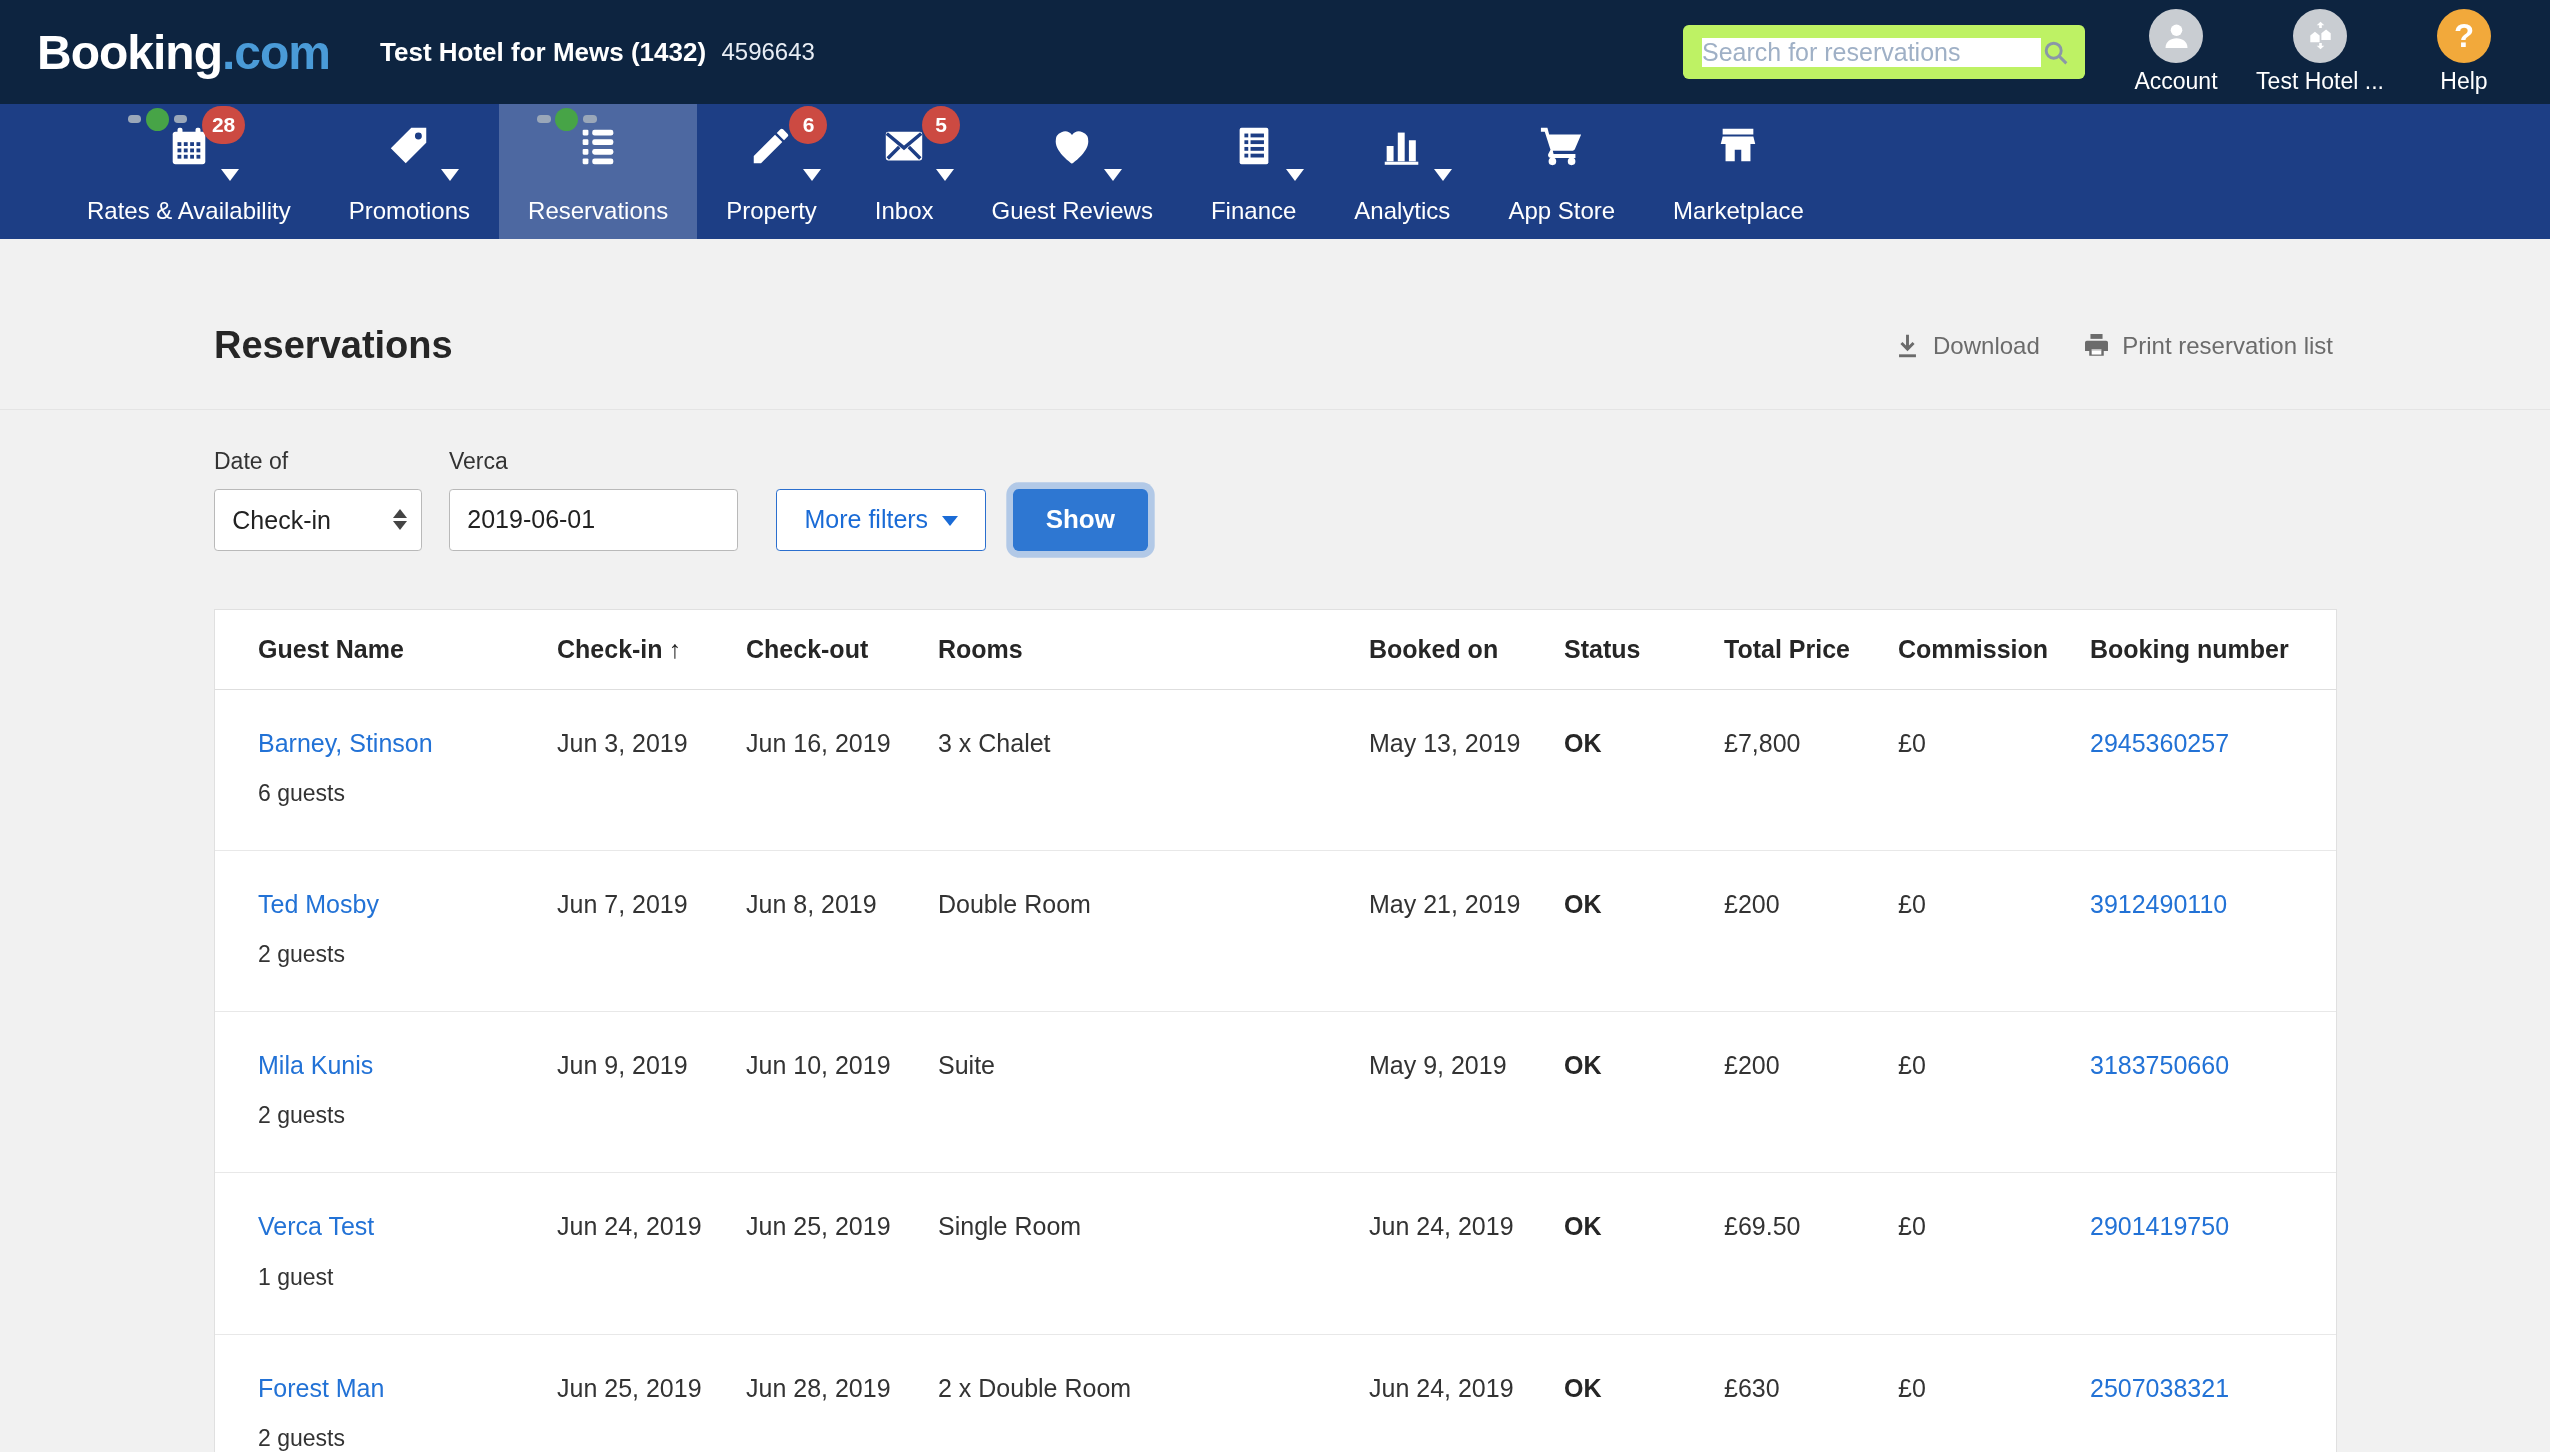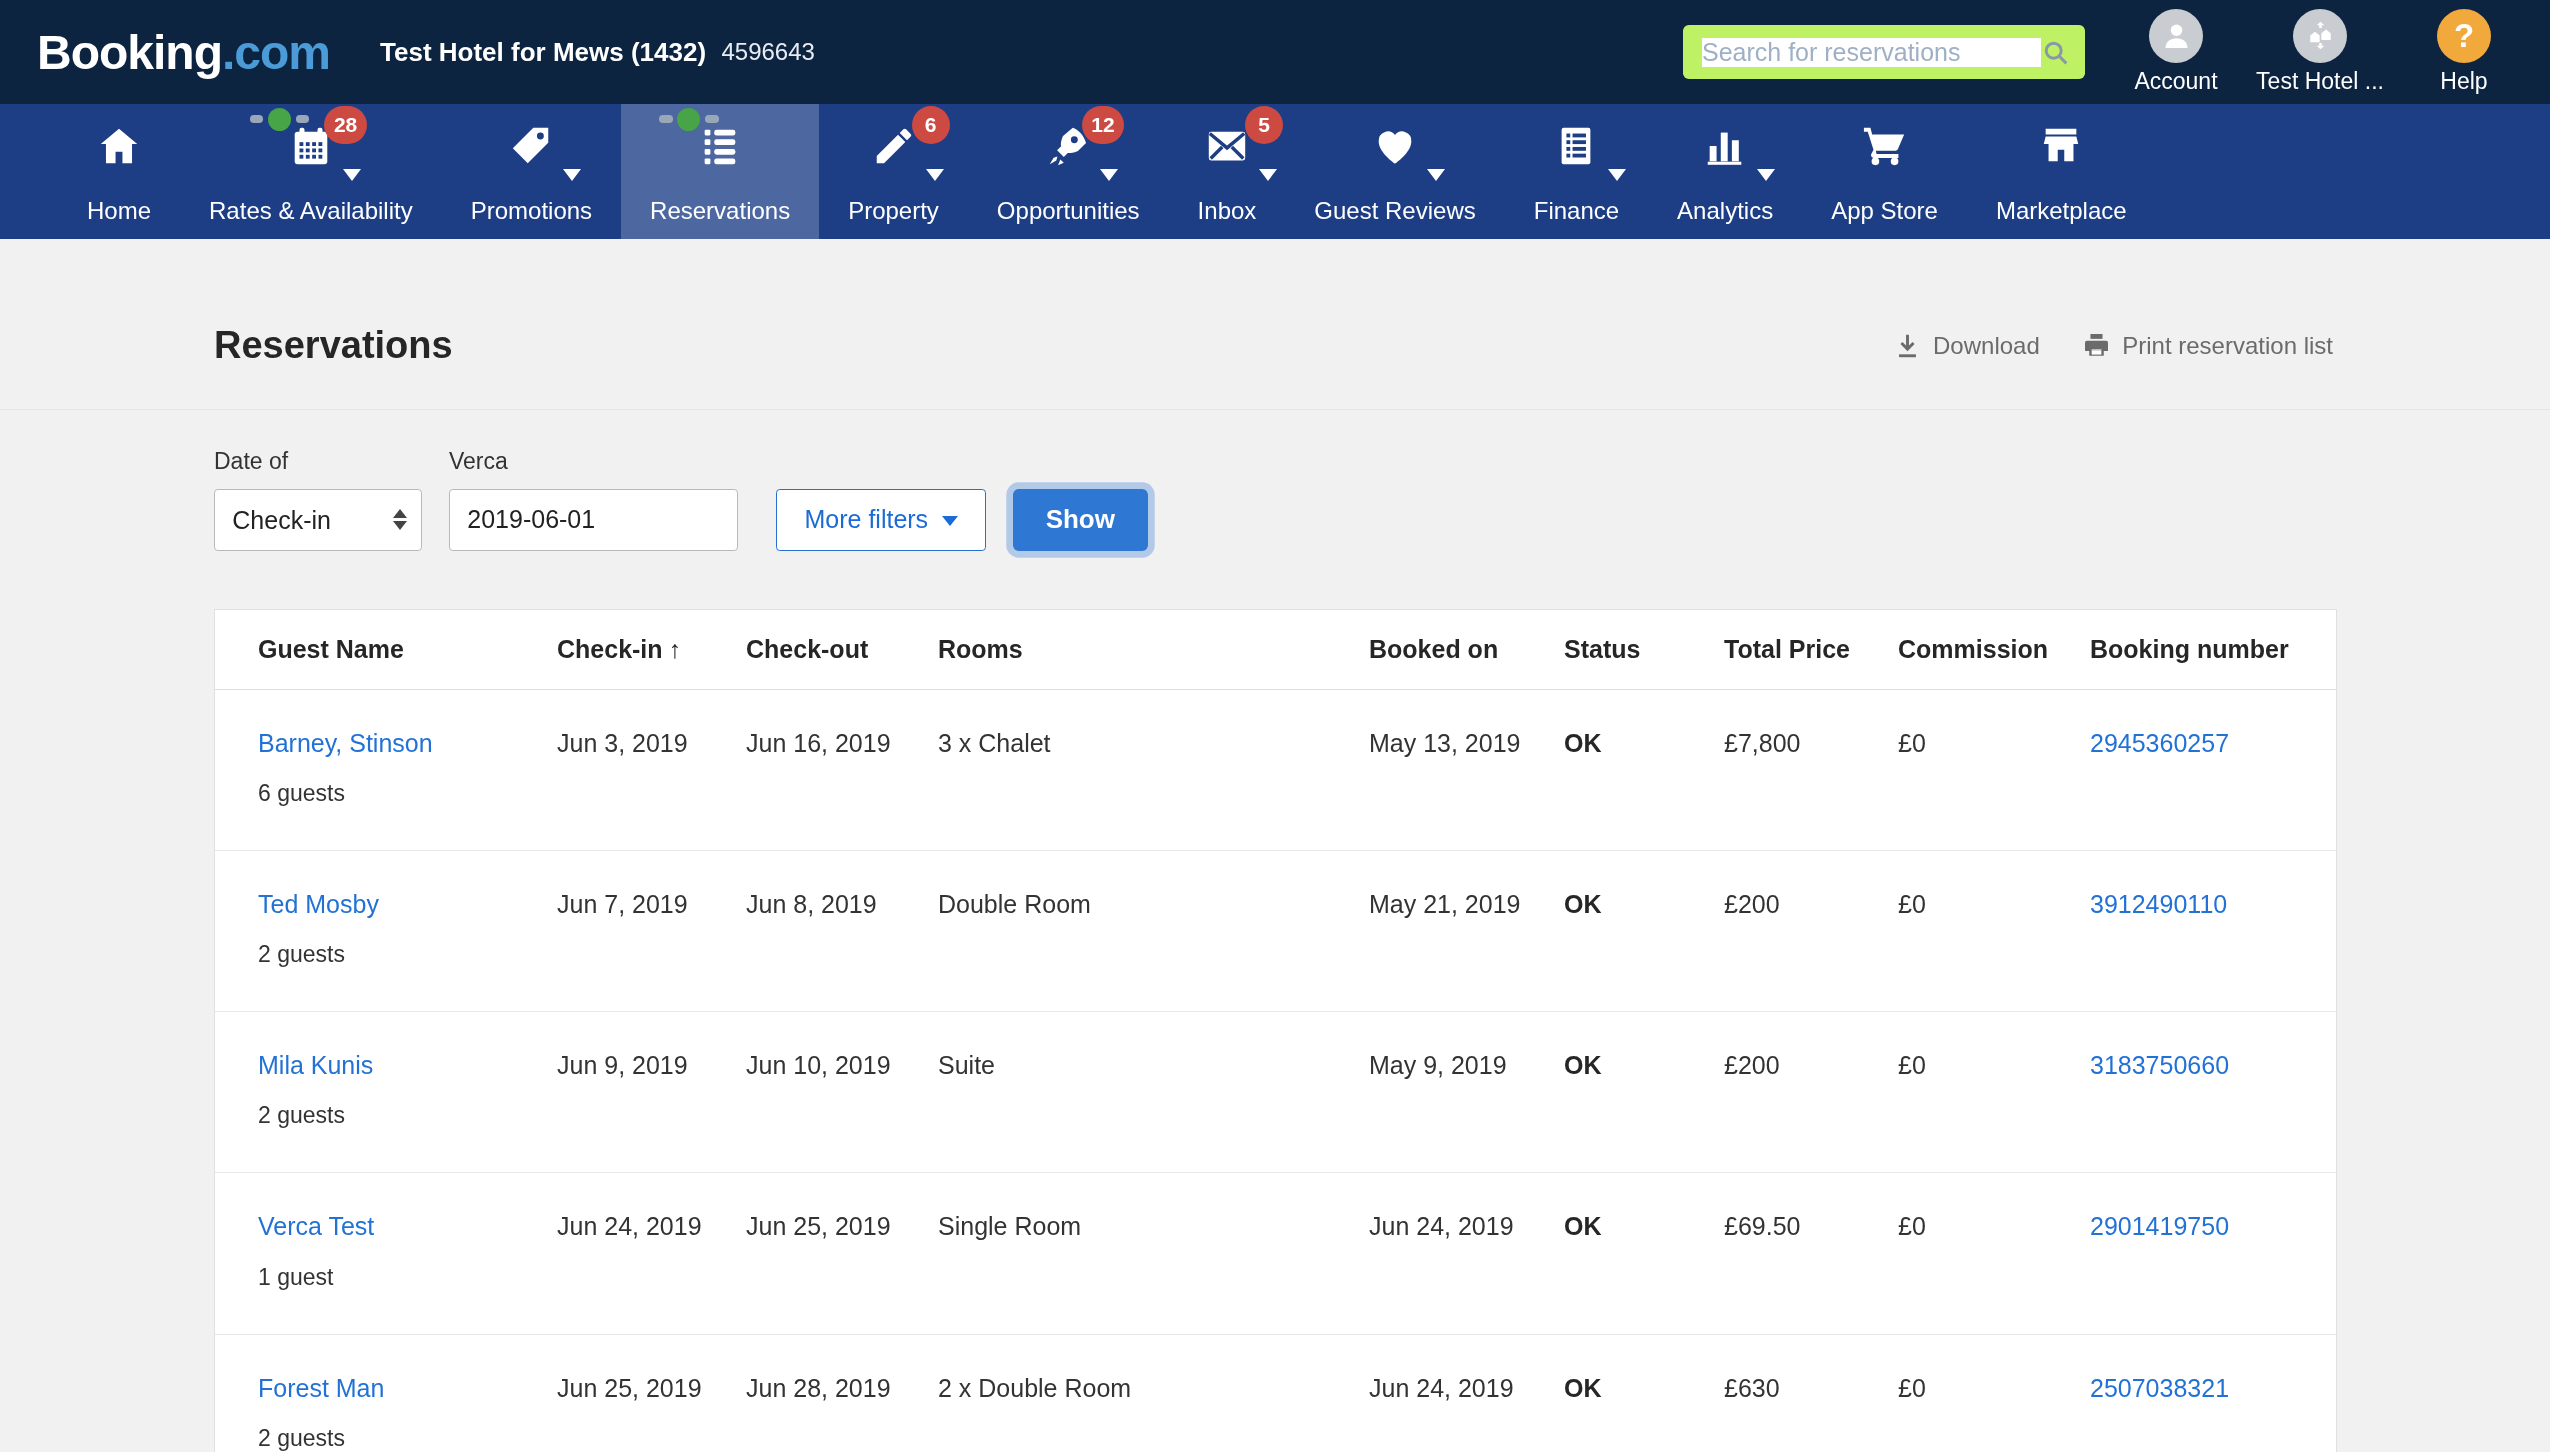--- a/index.html
+++ b/index.html
@@ -133,28 +133,20 @@
       <div class="circ help">
           <span>?</span>
         </div>
       <div class="lbl">Help</div>
     </div>
   </div>
 </div>
 
 <div class="nav">
 
-  <div class="nav-item">
-    <div class="icon-zone">
-      <svg viewBox="0 0 24 24" fill="#fff">
-        <path d="M12 3l9.5 8h-2.7v10h-5v-6h-3.6v6h-5V11H2.5z"></path>
-      </svg>
-    </div>
-    <div class="nav-label">Home</div>
-  </div>
 
   <div class="nav-item">
     <div class="icon-zone">
       <div class="pulse">
           <i class="dash"></i>
           <i class="dot"></i>
           <i class="dash"></i>
         </div>
       <svg viewBox="0 0 24 24">
         <rect x="3.5" y="4.5" width="17" height="17" rx="1.5" fill="#fff"></rect>
@@ -217,32 +209,20 @@
     <div class="icon-zone">
       <svg viewBox="0 0 24 24" fill="#fff">
         <path d="M3 17.2V21h3.8L17.9 9.9l-3.8-3.8zM20.7 7.1c.4-.4.4-1 0-1.4l-2.4-2.4c-.4-.4-1-.4-1.4 0l-1.9 1.9 3.8 3.8z"></path>
       </svg>
       <span class="badge">6</span>
       <i class="caret"></i>
     </div>
     <div class="nav-label">Property</div>
   </div>
 
-  <div class="nav-item">
-    <div class="icon-zone">
-      <svg viewBox="0 0 24 24">
-        <path fill="#fff" d="M14.5 2.5c3.5 1.2 6 4.6 6.9 7.9l-4.2 4.2c-.5.2-3.3 1.5-5.3 1l-2.1 2.1-3.5-3.5 2.1-2.1c-.5-2 .8-4.8 1-5.3z"></path>
-        <circle cx="15.3" cy="8.7" r="1.8" fill="#1d3e85"></circle>
-        <path fill="#fff" d="M6.5 17.5l-2 .6-2 3.4 3.4-2 .6-2zM8 19l-1.2 3 3-1.2z"></path>
-      </svg>
-      <span class="badge">12</span>
-      <i class="caret"></i>
-    </div>
-    <div class="nav-label">Opportunities</div>
-  </div>
 
   <div class="nav-item">
     <div class="icon-zone">
       <svg viewBox="0 0 24 24">
         <rect x="2.5" y="4.5" width="19" height="15" rx="1.2" fill="#fff"></rect>
         <path d="M3 5.5l9 7.5 9-7.5" fill="none" stroke="#1d3e85" stroke-width="1.8"></path>
         <path d="M3.5 18.5l6-6M20.5 18.5l-6-6" fill="none" stroke="#1d3e85" stroke-width="1.8"></path>
       </svg>
       <span class="badge">5</span>
       <i class="caret"></i>

